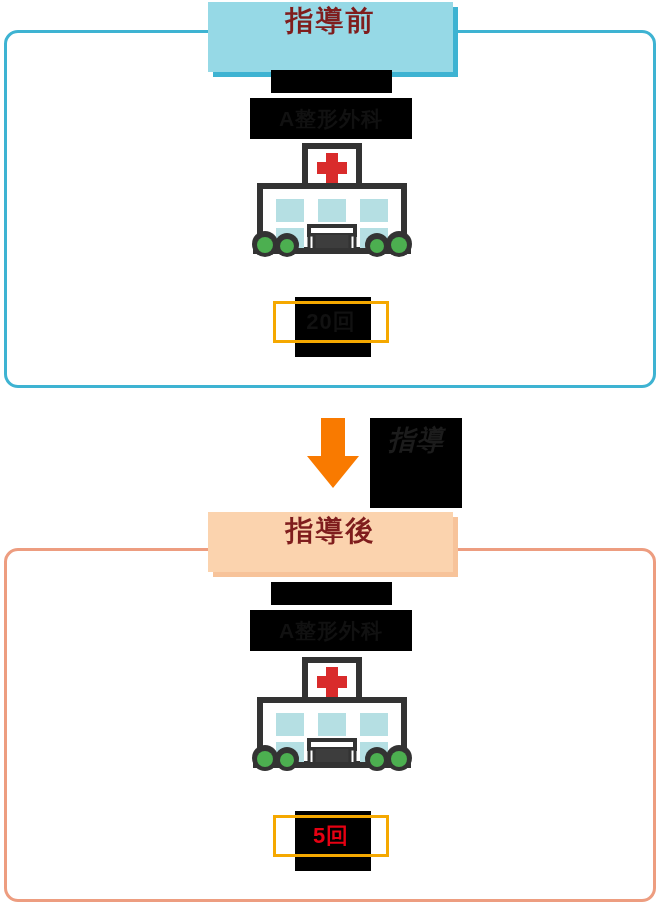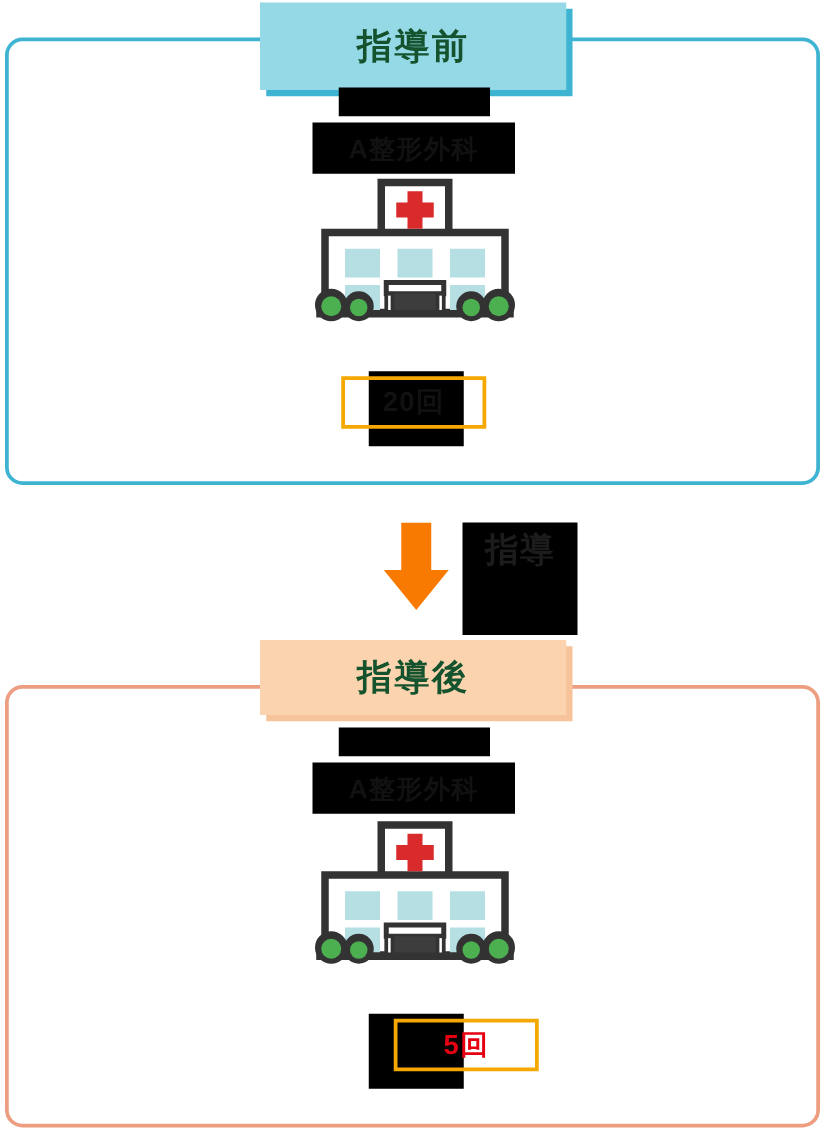--- a/index.html
+++ b/index.html
@@ -35,25 +35,25 @@
     width: 652px;
     height: 354px;
     border: 3px solid #ed9d80;
   }
 
   
   .tab {
     position: absolute;
     box-sizing: border-box;
     display: flex;
-    align-items: center;
+    align-items: flex-start;
     justify-content: center;
     font-size: 28px;
     font-weight: bold;
-    color: #14532d;
+    color: #7f1d1d;
     letter-spacing: 2px;
   }
   .tab-before {
     left: 208px;
     top: 2px;
     width: 245px;
     height: 70px;
     background: #96d9e6;
     box-shadow: 5px 5px 0 0 #3eb3d2;
   }
@@ -94,21 +94,21 @@
   .count-box {
     position: absolute;
     box-sizing: border-box;
     border: 3px solid #f5a800;
     background: transparent;
     display: flex;
     align-items: center;
     justify-content: center;
   }
   .count-box-1 { left: 273px; top: 301px; width: 116px; height: 42px; }
-  .count-box-2 { left: 273px; top: 815px; width: 116px; height: 42px; margin-left: 42px; }
+  .count-box-2 { left: 273px; top: 815px; width: 116px; height: 42px; }
 
   .count-text {
     font-size: 22px;
     font-weight: bold;
     letter-spacing: 1px;
     line-height: 1;
     position: relative;
     z-index: 2;
   }
   .count-text.dark { color: #111111; }
@@ -138,20 +138,21 @@
     left: 370px;
     top: 418px;
     width: 92px;
     height: 90px;
     background: #000000;
     display: flex;
     align-items: flex-start;
     justify-content: center;
     padding-top: 8px;
     box-sizing: border-box;
+    font-style: italic;
   }
   .shido-text {
     font-size: 27px;
     font-weight: bold;
     color: #1c1c1c;
     letter-spacing: 1px;
     line-height: 1.05;
   }
 </style>
 </head>

